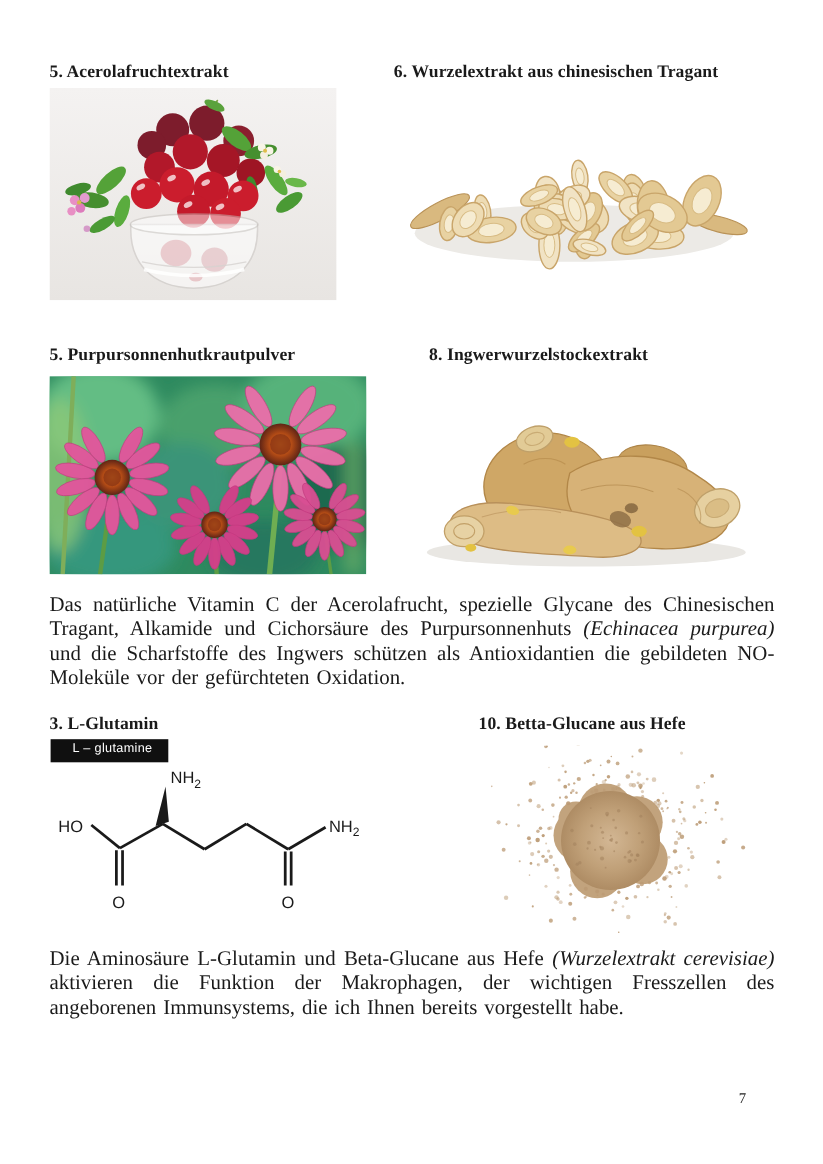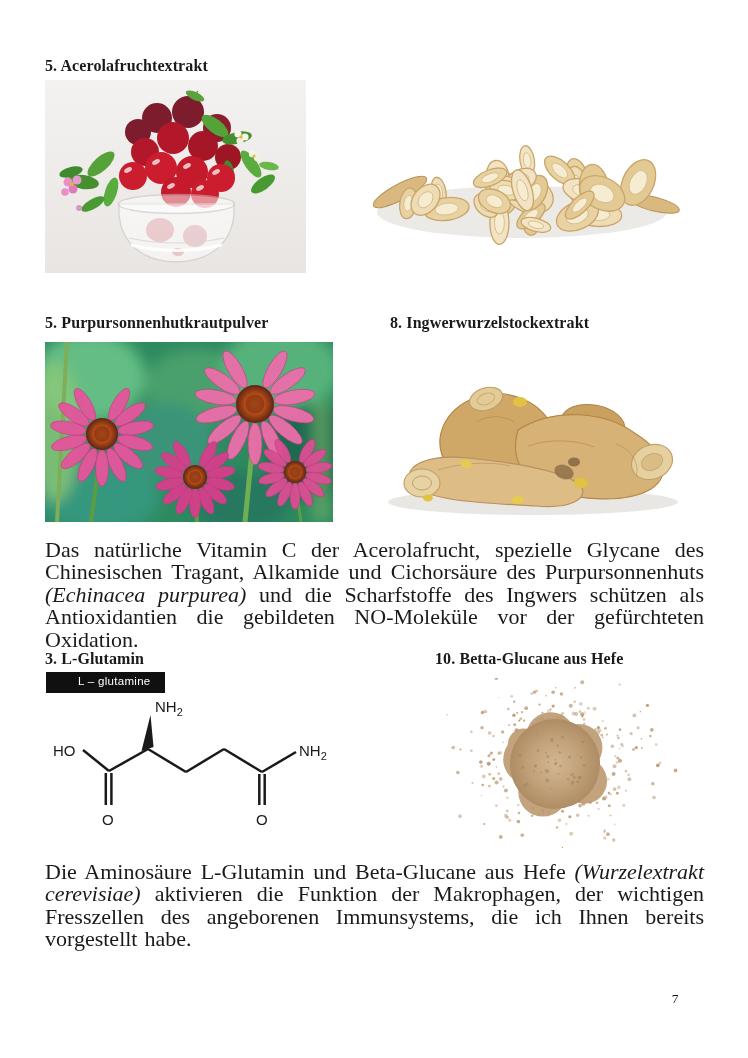--- a/index.html
+++ b/index.html
@@ -1,36 +1,37 @@
 <!DOCTYPE html>
 <html><head>
 <meta charset="utf-8">
 <style>
   *{margin:0;padding:0;box-sizing:border-box}
   html,body{width:748px;height:1058px}
   body{background:#ffffff;font-family:"Liberation Serif",serif;color:#1a1a1a}
   .page{position:relative;width:748px;height:1058px;background:#ffffff;overflow:hidden}
   .hd{position:absolute;font-size:16px;font-weight:bold;white-space:nowrap;letter-spacing:.1px}
-  .para{position:absolute;left:45px;width:659px;font-size:22px;line-height:22.4px;text-align:justify;word-spacing:1.6px}
+  .para{position:absolute;left:45px;width:659px;font-size:19px;line-height:22.4px;text-align:justify;word-spacing:1.6px}
   .it{font-style:italic}
   .fig{position:absolute}
   .fig svg{display:block}
   .badge{position:absolute;left:46px;top:672px;background:#101010;color:#ffffff;
          font-family:"Liberation Sans",sans-serif;font-size:11.5px;line-height:1;
-         padding:4px 14px 5px 32px;letter-spacing:.3px}
+         padding:4px 14px 5px 20px;letter-spacing:.3px}
   .pageno{position:absolute;left:658px;top:991px;width:34px;text-align:center;font-size:13.5px}
   .molecule-text{font-family:"Liberation Sans",sans-serif;font-size:15px;fill:#1a1a1a}
   .molecule-sub{font-size:11px}
 </style>
 </head>
 <body>
 
 <div class="page">
 
   <div class="hd" style="left:45px;top:57px">5. Acerolafruchtextrakt</div>
+  <div class="hd" style="left:358px;top:57px">6. Wurzelextrakt aus chinesischen Tragant</div>
   <div class="hd" style="left:45px;top:314px">5. Purpursonnenhutkrautpulver</div>
   <div class="hd" style="left:390px;top:314px">8. Ingwerwurzelstockextrakt</div>
   <div class="hd" style="left:45px;top:650px">3. L-Glutamin</div>
   <div class="hd" style="left:435px;top:650px">10. Betta-Glucane aus Hefe</div>
 
   <div class="fig" style="left:45px;top:80px">
     <svg width="261" height="193" viewBox="0 0 261 193">
       <defs>
         <linearGradient id="abg" x1="0" y1="0" x2="0" y2="1">
           <stop offset="0" stop-color="#f4f2f1"></stop>

